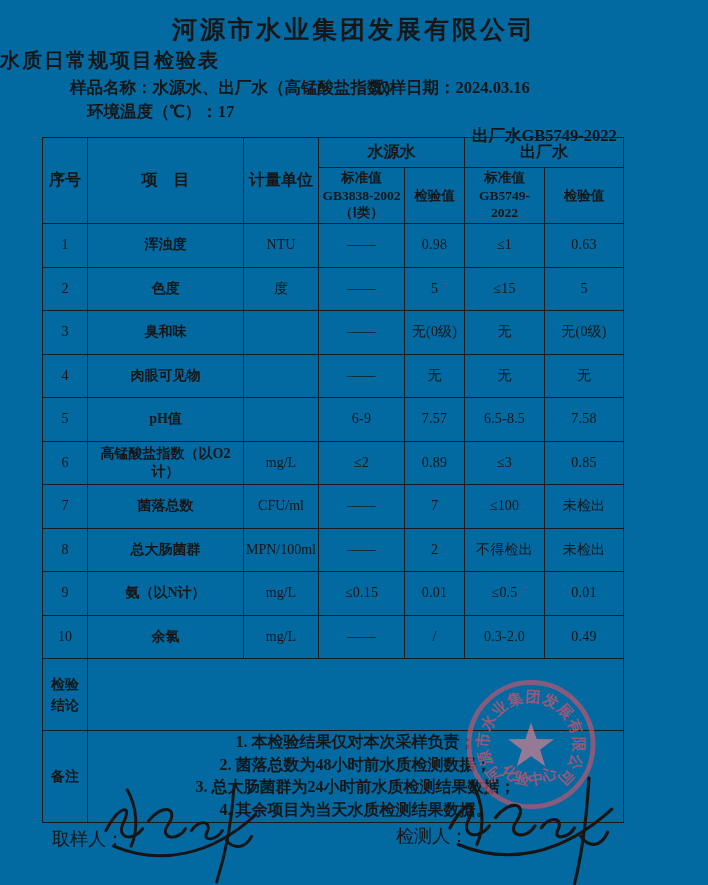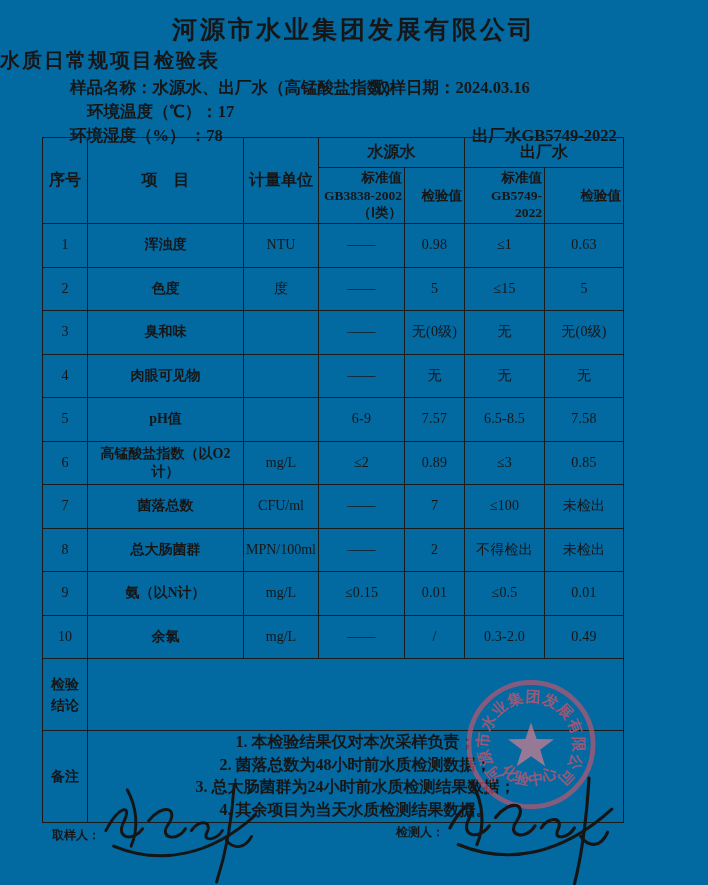--- a/index.html
+++ b/index.html
@@ -33,57 +33,56 @@
   table.report th, table.report td {
     border:1.6px solid #1b1b1b;
     text-align:center; vertical-align:middle;
     font-size:14px; padding:0 2px;
     overflow:hidden;
   }
   table.report th { font-weight:bold; }
   tr.hrow1 { height:30px; }
   tr.hrow1 th { font-size:16px; }
   tr.hrow2 { height:56px; }
-  tr.hrow2 th { font-size:13.5px; line-height:1.3; white-space:pre-line;text-align:right; }
+  tr.hrow2 th { font-size:13.5px; line-height:1.3; white-space:pre-line; }
   th.span-head { font-size:15.5px; }
   tr.drow { height:43.5px; }
   td.c-item { text-align:left; padding-left:7px; font-weight:600; font-size:14.5px; }
   td.c-no { font-size:14px; }
   td.c-unit { font-size:13.5px; }
   td.c-val { font-size:14px; letter-spacing:0.2px; }
   .dash { letter-spacing:-2px; }
   tr.crow { height:72px; }
   td.c-label { font-size:15px; font-weight:bold; white-space:pre-line; line-height:1.5; }
   tr.rrow { height:80px; }
   td.c-remarks { text-align:left; padding:4px 8px; }
   td.c-remarks div { font-size:16px; font-weight:700; line-height:1.42; white-space:nowrap; }
 
   .footer-label {
-    position:absolute; font-size:12px; font-weight:bold; white-space:nowrap;text-align:right;
+    position:absolute; font-size:18px; font-weight:normal; white-space:nowrap;text-align:right;
   }
   .fl1 { top:827px; left:52px; }
   .fl2 { top:824px; left:396px; }
 
   .stamp { position:absolute; left:462px; top:672px; width:138px; height:148px; pointer-events:none; }
   .sig { position:absolute; pointer-events:none; }
   .sig1 { left:98px; top:782px; width:175px; height:102px; }
   .sig2 { left:440px; top:776px; width:190px; height:109px; }
 </style>
 </head>
 <body>
 
 <div class="page">
 
   <div class="doc-title">河源市水业集团发展有限公司</div>
   <div class="doc-subtitle">水质日常规项目检验表</div>
 
   <div class="info-line il1">样品名称：水源水、出厂水（高锰酸盐指数）</div>
   <div class="info-line il1b">取样日期：2024.03.16</div>
   <div class="info-line il2a">环境温度（℃）：17</div>
-  <div class="info-line il3a">环境湿度（%） ：78</div>
   <div class="info-line il3b">出厂水GB5749-2022</div>
 
   <table class="report">
     <colgroup>
       <col style="width:45px">
         <col style="width:156px">
         <col style="width:75px">
       <col style="width:86px">
         <col style="width:60px">
         <col style="width:80px">

